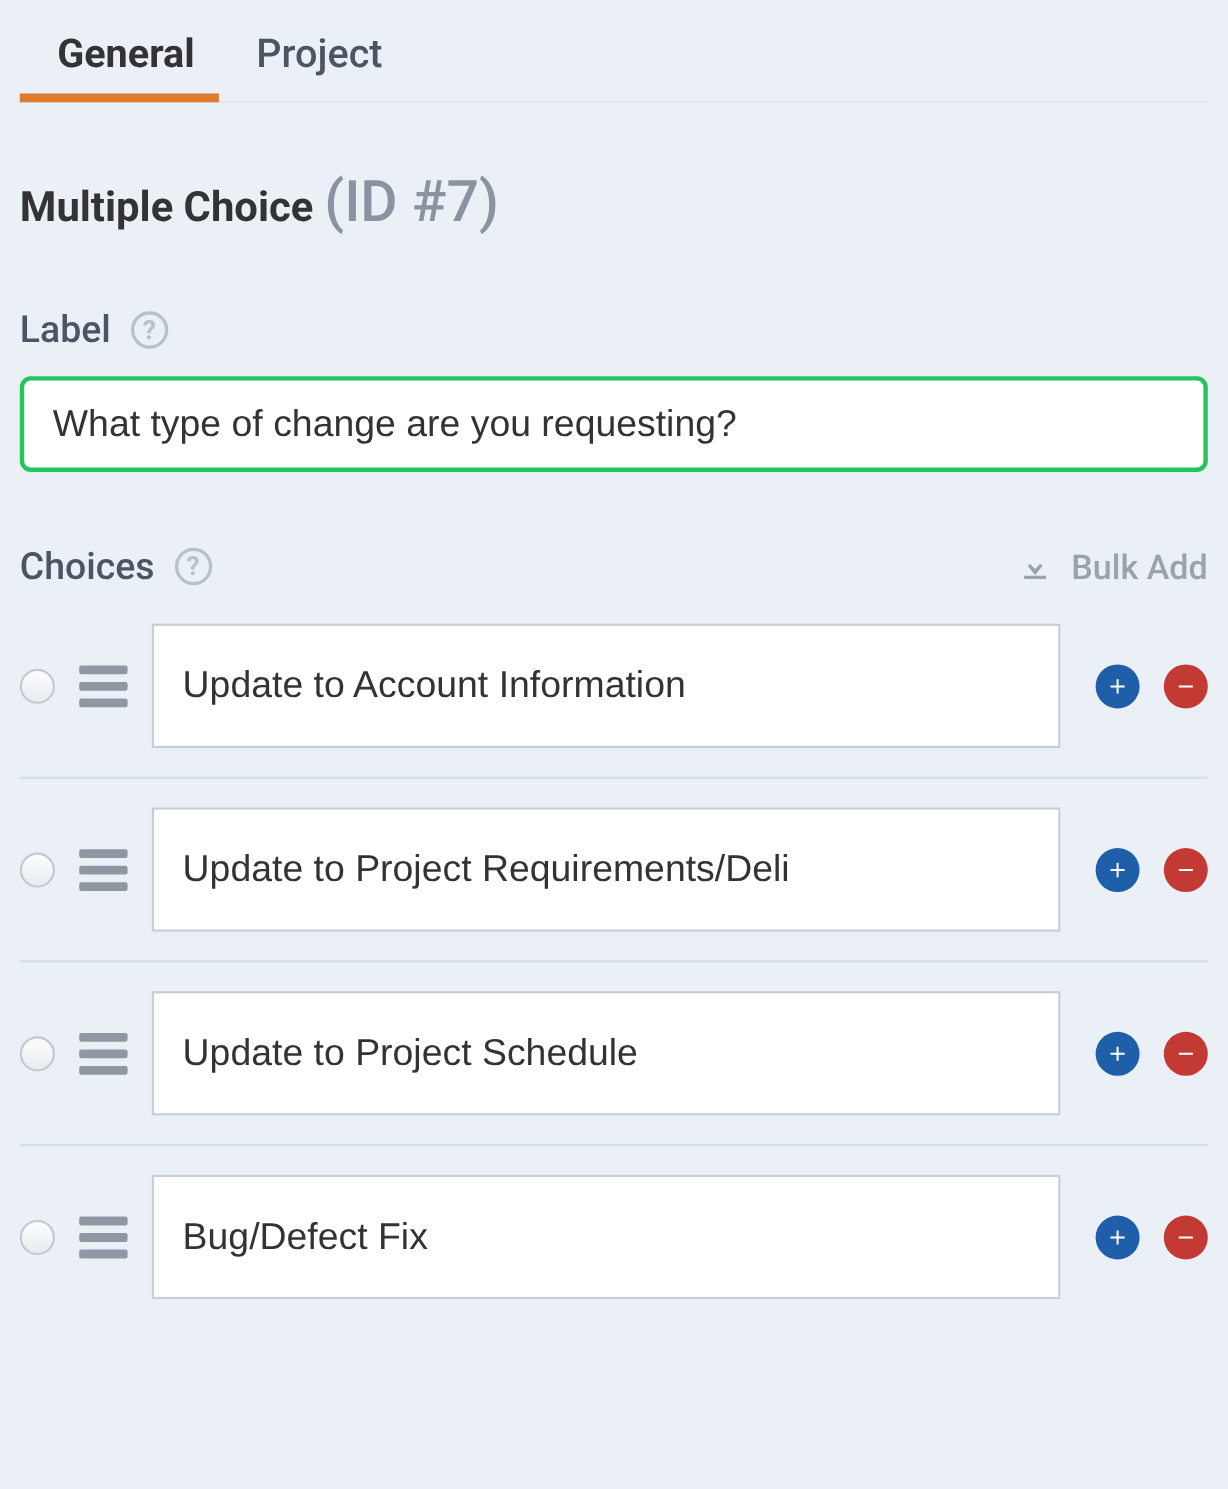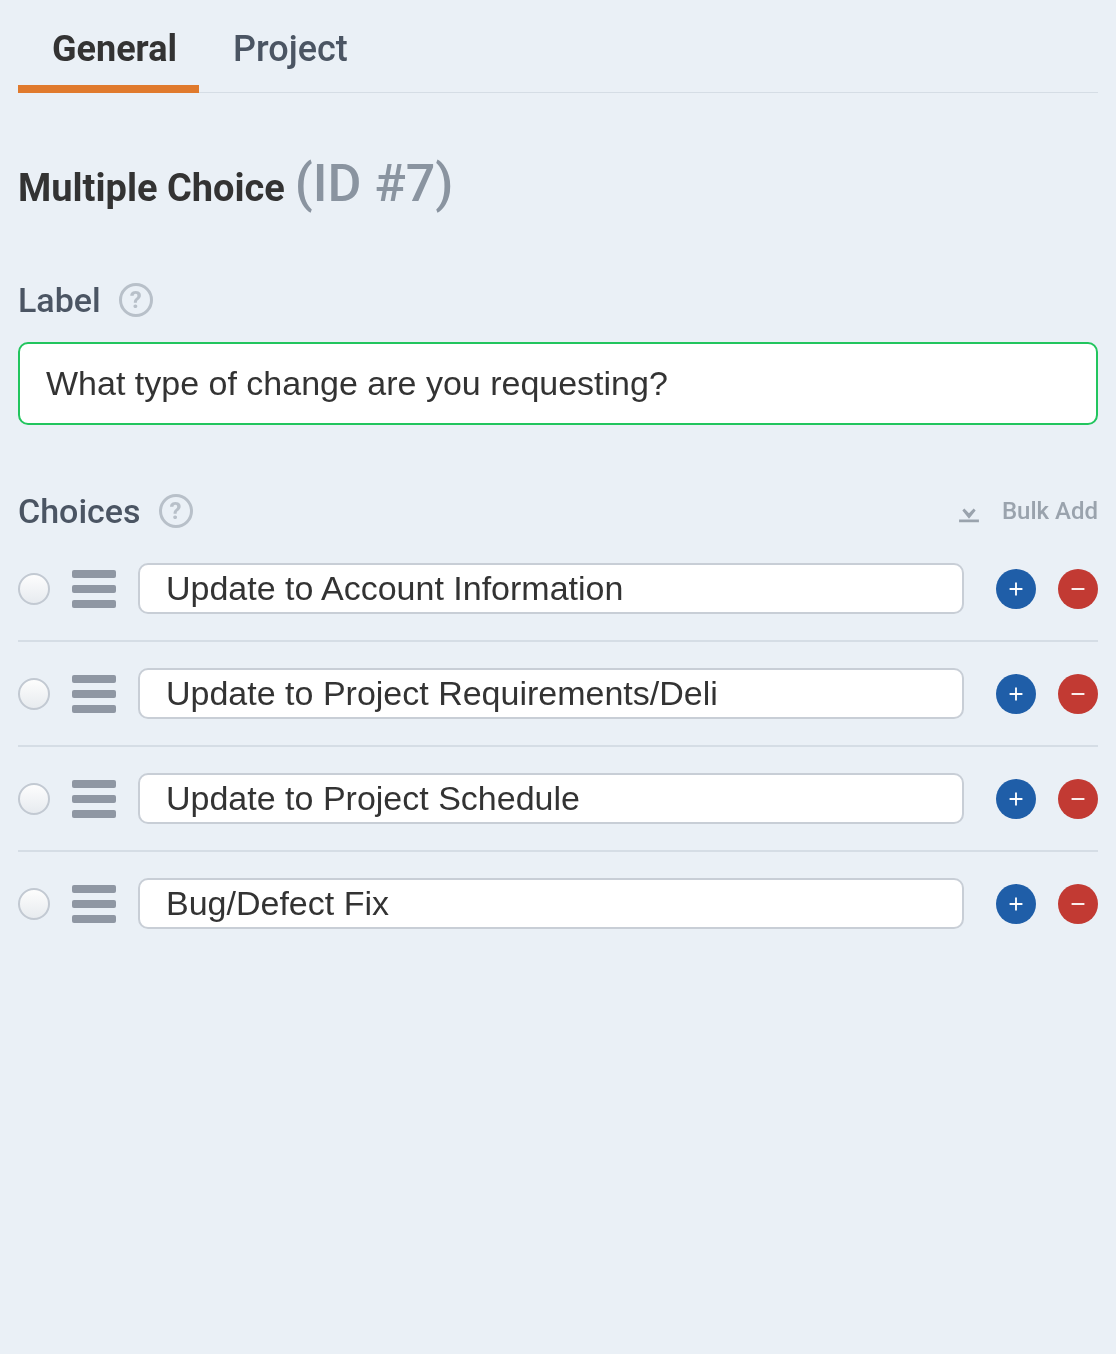--- a/index.html
+++ b/index.html
@@ -89,32 +89,32 @@
 
   
   .text-input {
     width: 100%;
     margin-top: 22px;
     padding: 20px 26px;
     font-size: 34px;
     font-weight: 500;
     color: #333;
     background: #fff;
-    border: 2px solid #22c55e;
+    border: 4px solid #22c55e;
     border-radius: 10px;
     outline: none;
   }
 
   
   .bulk-add {
     display: flex;
     align-items: center;
     gap: 16px;
     color: #9aa3ad;
-    font-size: 24px;
+    font-size: 31px;
     font-weight: 500;
     cursor: pointer;
   }
   .download-icon svg { display:block; }
 
   
   .choices-list { margin-top: 6px; }
   .choice-row {
     display: flex;
     align-items: center;
@@ -137,27 +137,27 @@
     cursor: grab;
     padding: 2px 0;
   }
   .drag-handle .bar {
     width: 44px; height: 8px;
     background: #8f97a3;
     border-radius: 2px;
   }
   .choice-input {
     flex: 1 1 auto;
-    padding: 4px 26px;
+    padding: 35px 26px;
     font-size: 34px;
     font-weight: 500;
     color: #333;
     background: #fff;
     border: 2px solid #c8ced6;
-    border-radius: 10px;
+    border-radius: 0;
     outline: none;
     min-width: 0;
   }
   .circ-btn {
     width: 40px; height: 40px;
     border-radius: 50%;
     display: inline-flex;
     align-items: center;
     justify-content: center;
     color: #fff;

